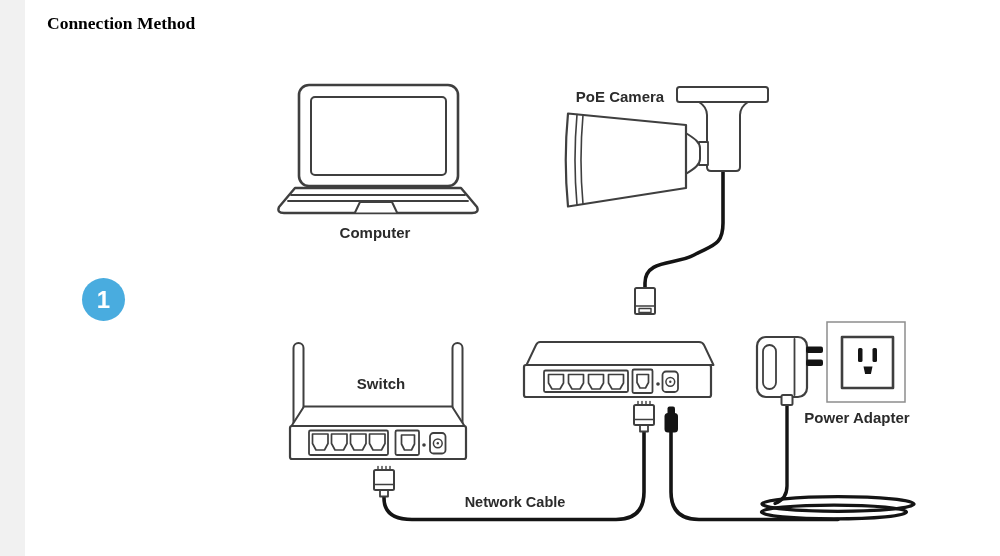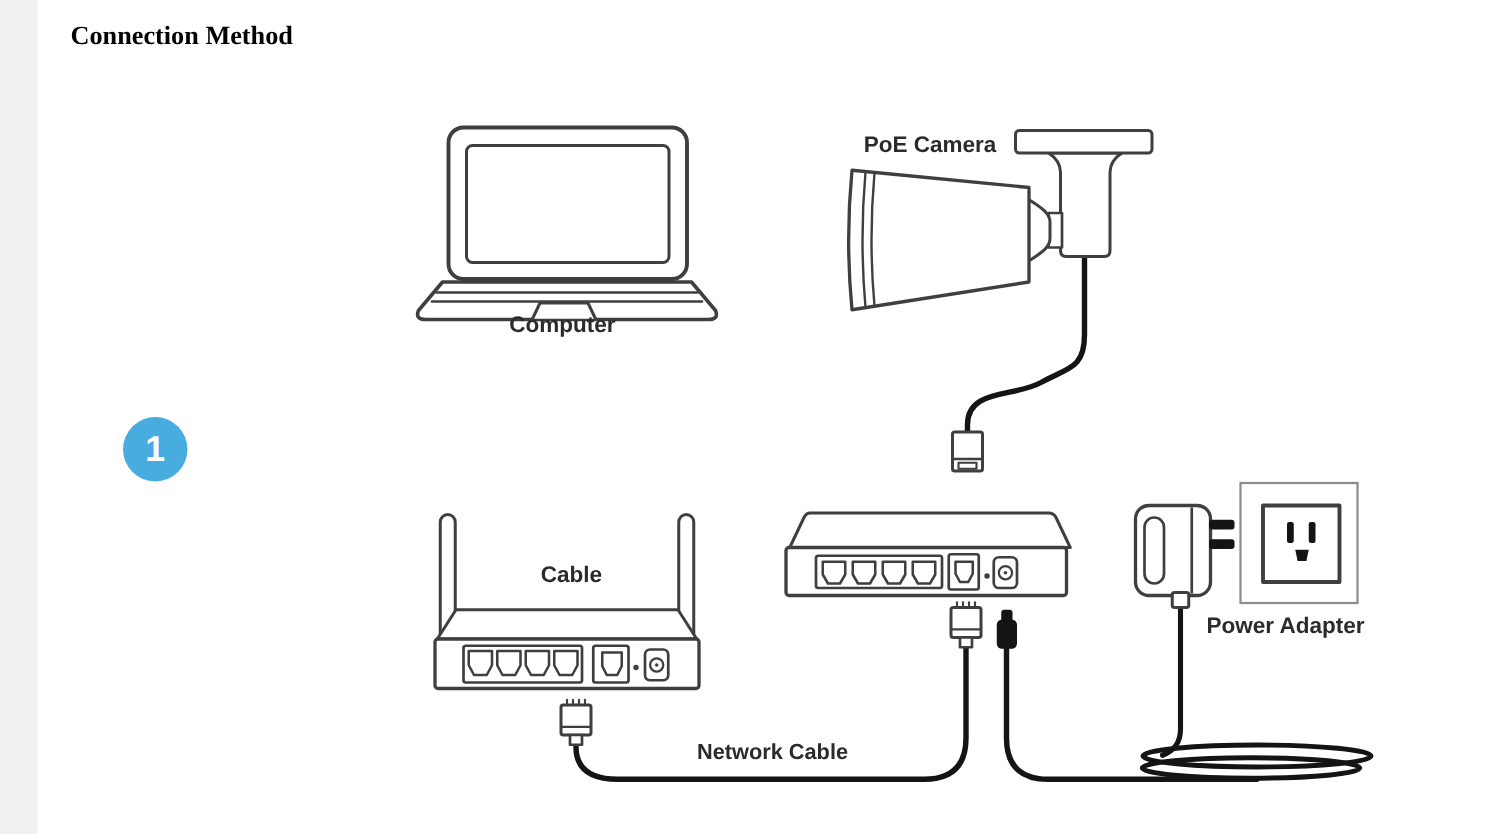--- a/index.html
+++ b/index.html
@@ -145,19 +145,19 @@
 
     <g>
       <rect x="827" y="322" width="78" height="80" fill="#ffffff" stroke="#8d8d8d" stroke-width="1.5"></rect>
       <rect class="thin" x="842" y="337" width="51" height="51" stroke-width="2.6"></rect>
       <rect class="blackfill" x="858" y="348" width="4.5" height="14" rx="1.5"></rect>
       <rect class="blackfill" x="872.5" y="348" width="4.5" height="14" rx="1.5"></rect>
       <path class="blackfill" d="M863.5,366.5 h9 l-1.6,7.5 h-5.8 Z"></path>
     </g>
   </svg>
 
-  <div class="diagram-label" style="left:375px;top:208px;">Computer</div>
+  <div class="diagram-label" style="left:375px;top:224px;">Computer</div>
   <div class="diagram-label" style="left:620px;top:88px;">PoE Camera</div>
-  <div class="diagram-label" style="left:381px;top:375px;">Cable</div>
+  <div class="diagram-label" style="left:381px;top:375px;">Switch</div>
   <div class="diagram-label" style="left:515px;top:494px;font-size:14.5px;">Network Cable</div>
   <div class="diagram-label" style="left:857px;top:409px;">Power Adapter</div>
 
 </div>
 
 </body></html>

